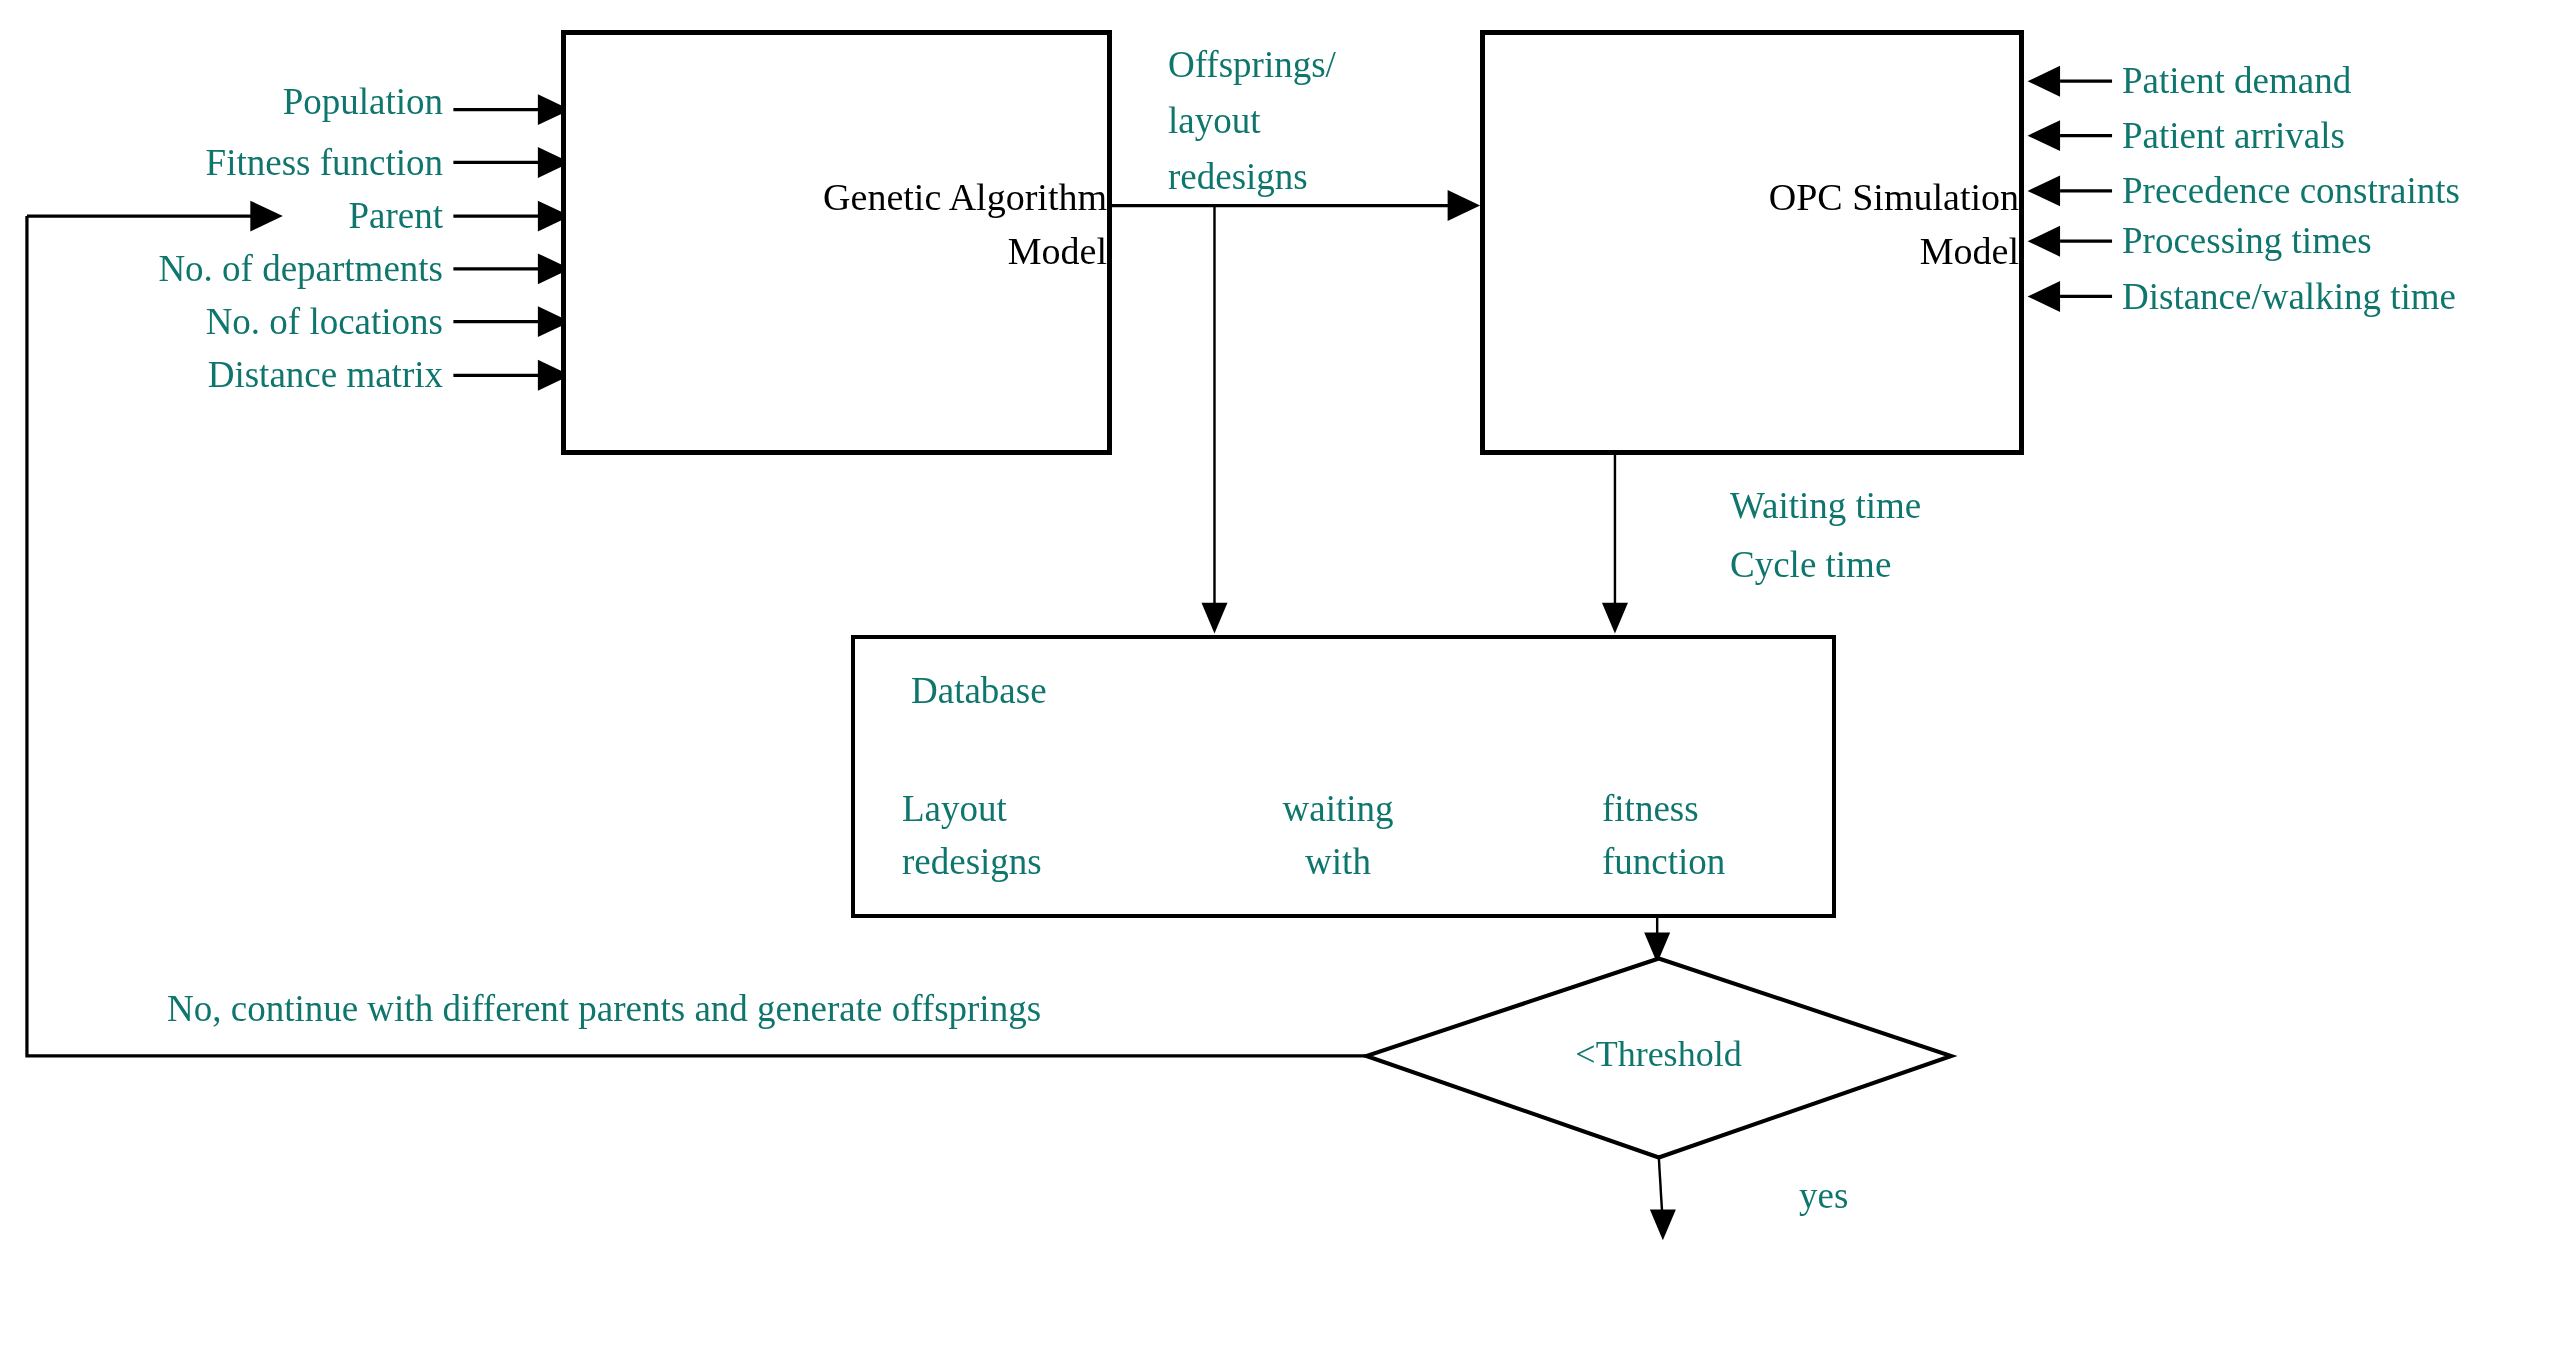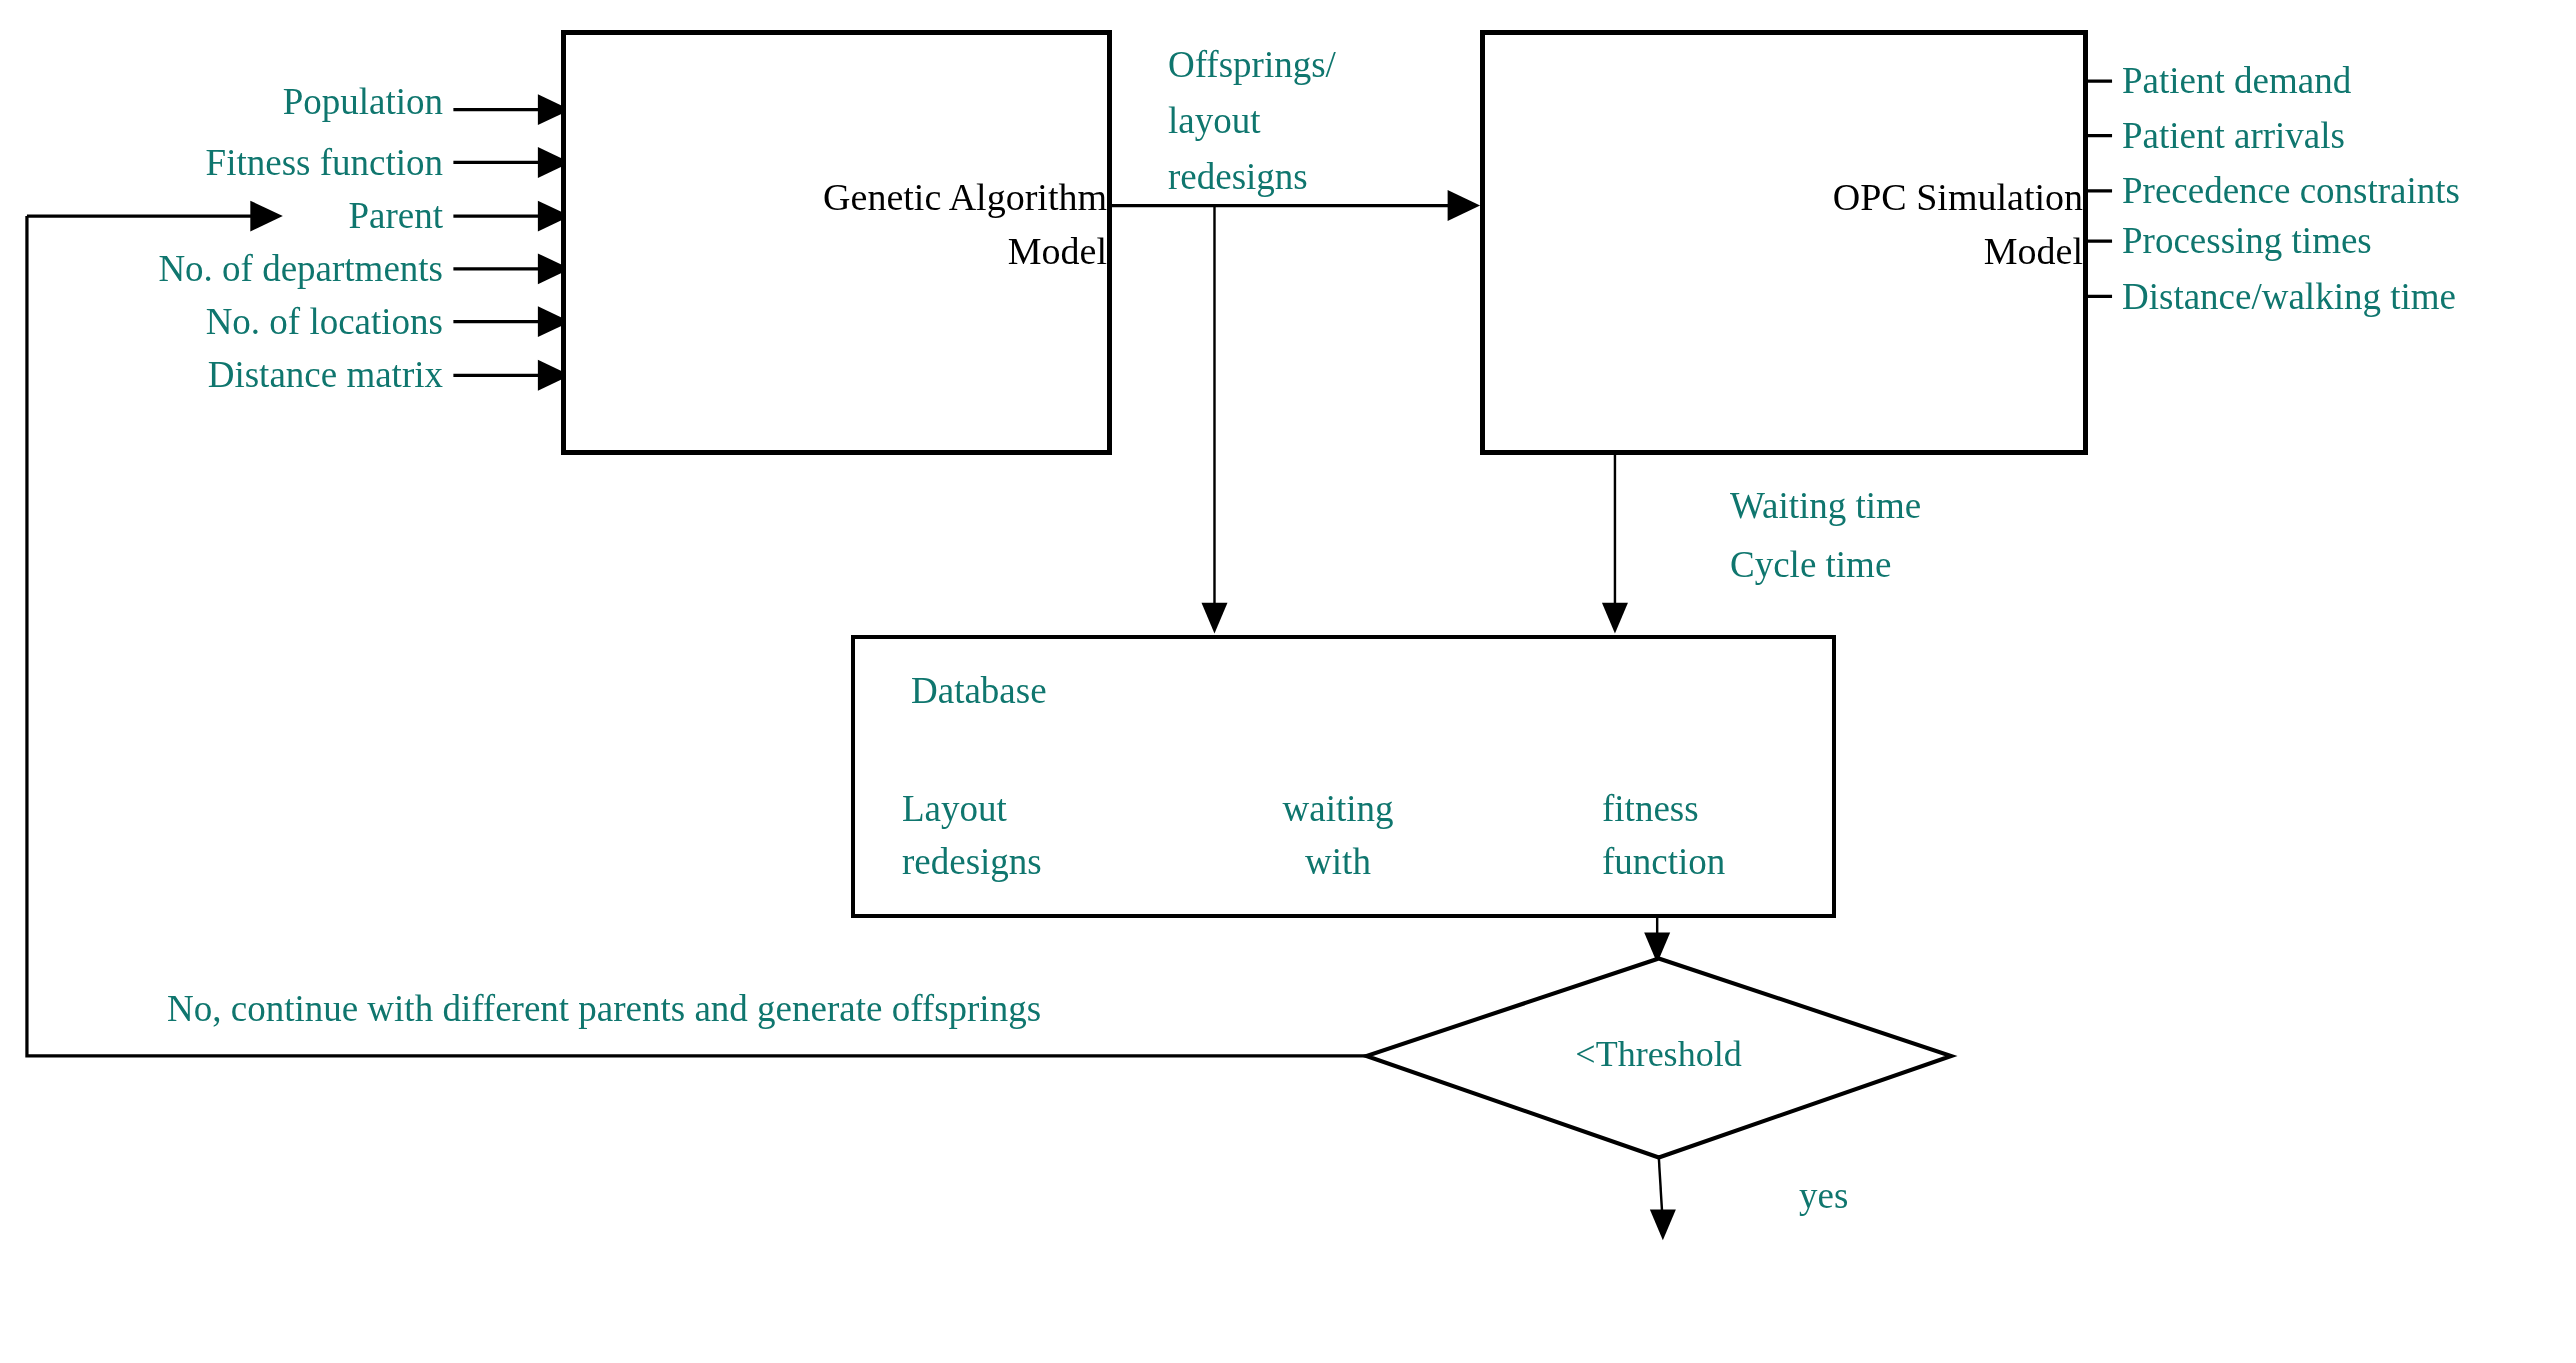--- a/index.html
+++ b/index.html
@@ -5,21 +5,21 @@
   html,body{margin:0;padding:0;background:#fff;}
   .canvas{position:relative;width:2576px;height:1363px;background:#fff;overflow:hidden;
           font-family:"Liberation Serif","DejaVu Serif",serif;color:#000;}
   svg.wires{position:absolute;left:0;top:0;}
   .lbl{position:absolute;font-size:37px;line-height:44px;white-space:nowrap;color:#0f766e;}
   .lbl-right{text-align:right;}
   .box{position:absolute;border:5.7px solid #000;background:#fff;box-sizing:border-box;
        display:flex;flex-direction:column;align-items:flex-end;justify-content:center;
        text-align:center;font-size:38px;line-height:54px;}
   .box-ga{left:561px;top:30px;width:551px;height:425px;padding-bottom:37px;}
-  .box-opc{left:1480px;top:30px;width:608px;height:425px;padding-bottom:37px;}
+  .box-opc{left:1480px;top:30px;width:544px;height:425px;padding-bottom:37px;}
   .box-db{left:851px;top:635px;width:985px;height:283px;border-width:4.1px;}
   .box-stop{left:1591px;top:1236px;width:154px;height:102px;border-width:4.1px;
             font-size:41px;padding-bottom:0;}
   
   .ga-in{right:2133px;}
   .ga-in-0{top:80px;} .ga-in-1{top:141px;} .ga-in-2{top:194px;}
   .ga-in-3{top:247px;} .ga-in-4{top:300px;} .ga-in-5{top:353px;}
   
   .opc-in{left:2122px;}
   .opc-in-0{top:59px;} .opc-in-1{top:114px;} .opc-in-2{top:169px;}

